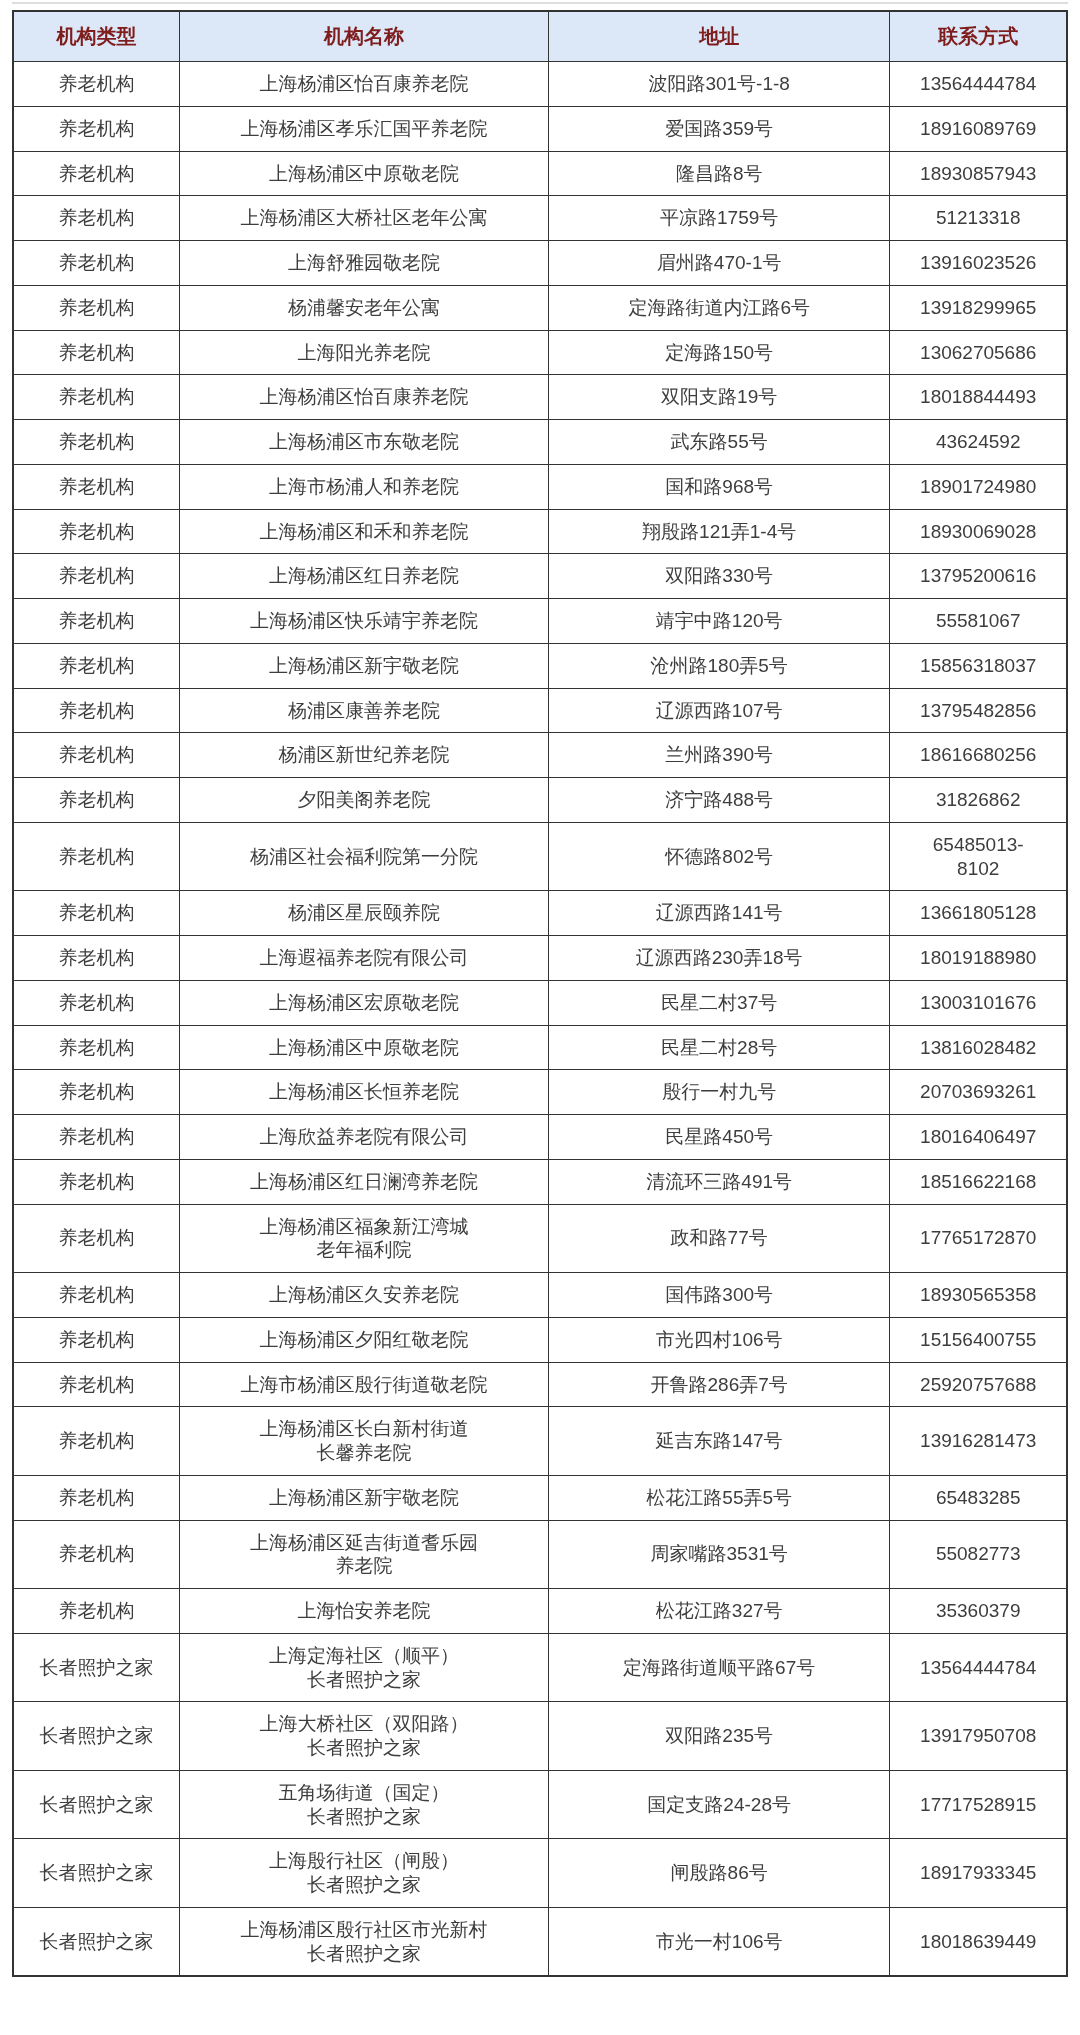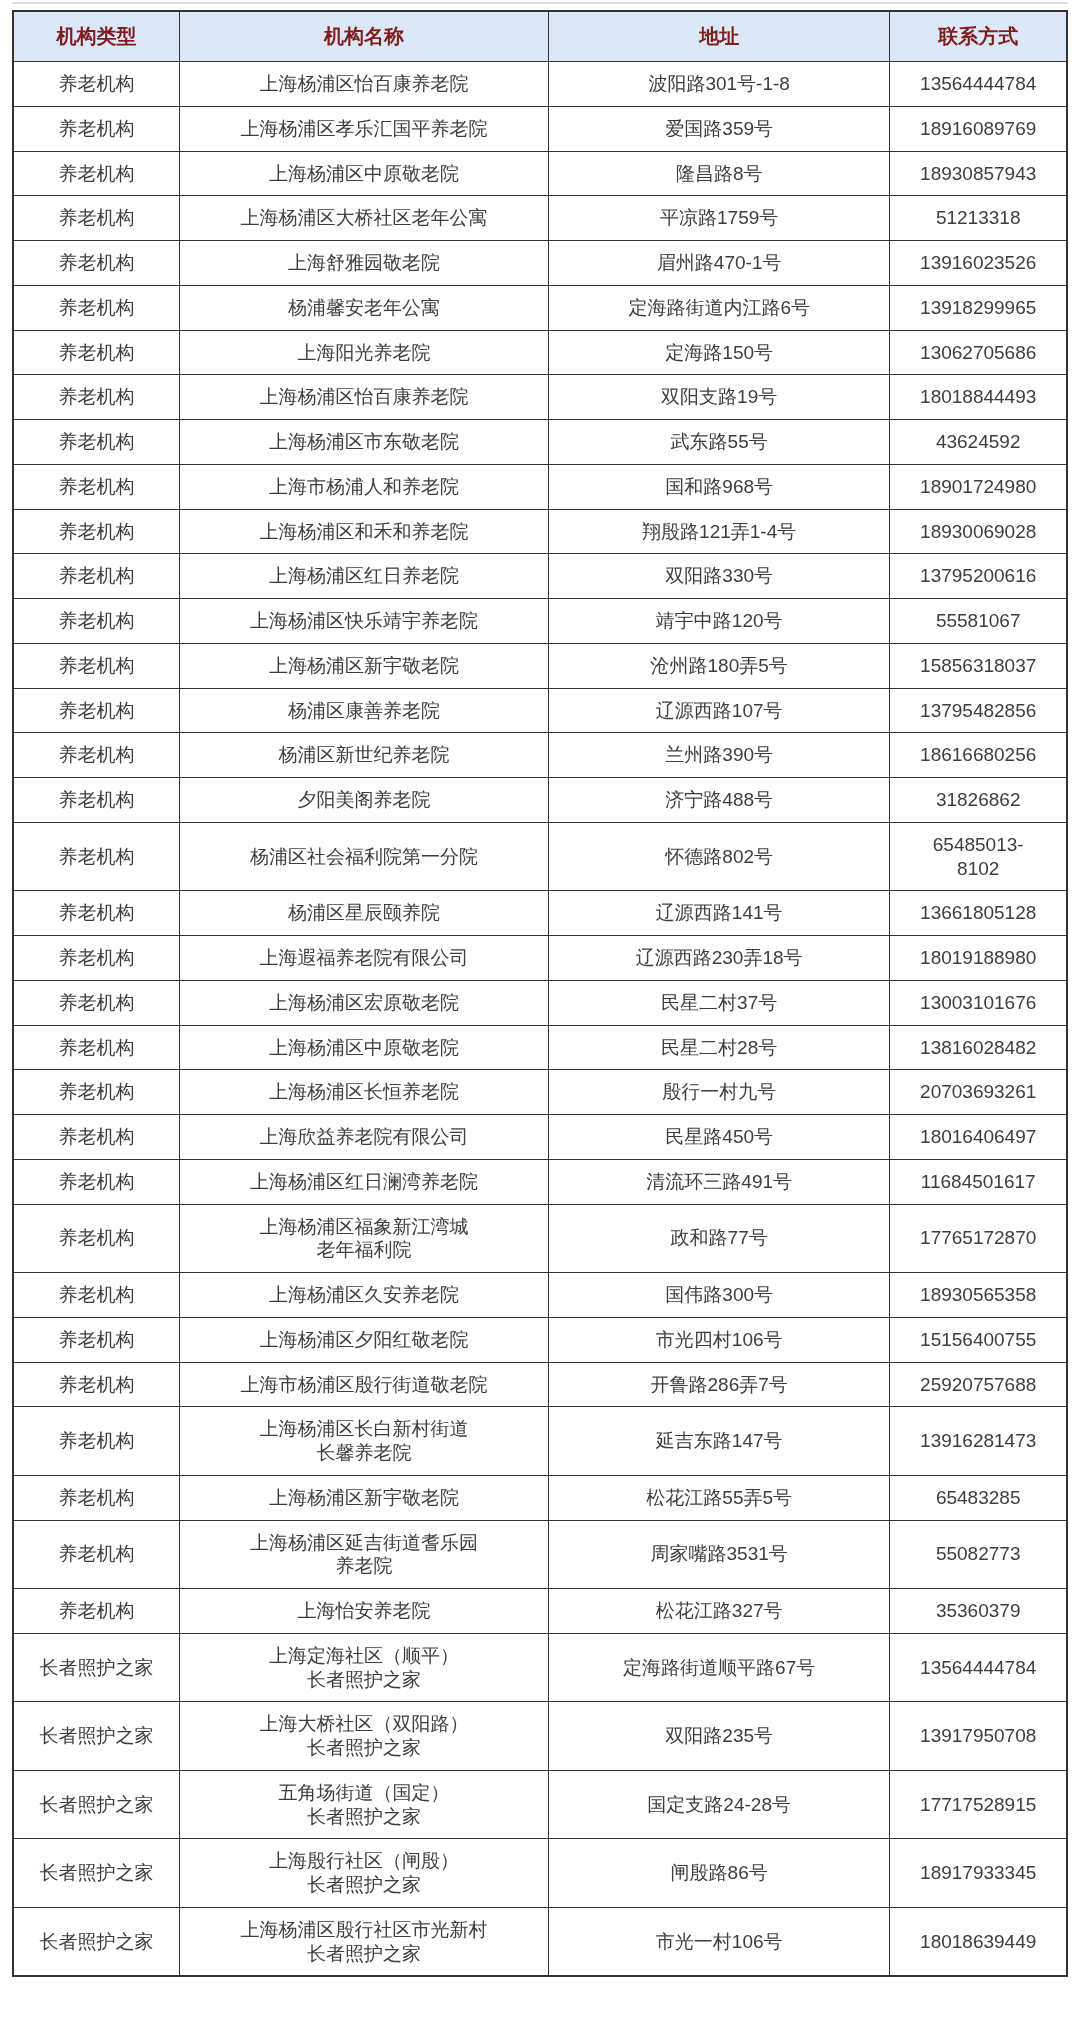--- a/index.html
+++ b/index.html
@@ -216,21 +216,21 @@
         <tr>
           <td>养老机构</td>
           <td>上海欣益养老院有限公司</td>
           <td>民星路450号</td>
           <td>18016406497</td>
         </tr>
         <tr>
           <td>养老机构</td>
           <td>上海杨浦区红日澜湾养老院</td>
           <td>清流环三路491号</td>
-          <td>11684501617</td>
+          <td>18516622168</td>
         </tr>
         <tr>
           <td>养老机构</td>
           <td>上海杨浦区福象新江湾城
 老年福利院</td>
           <td>政和路77号</td>
           <td>17765172870</td>
         </tr>
         <tr>
           <td>养老机构</td>

